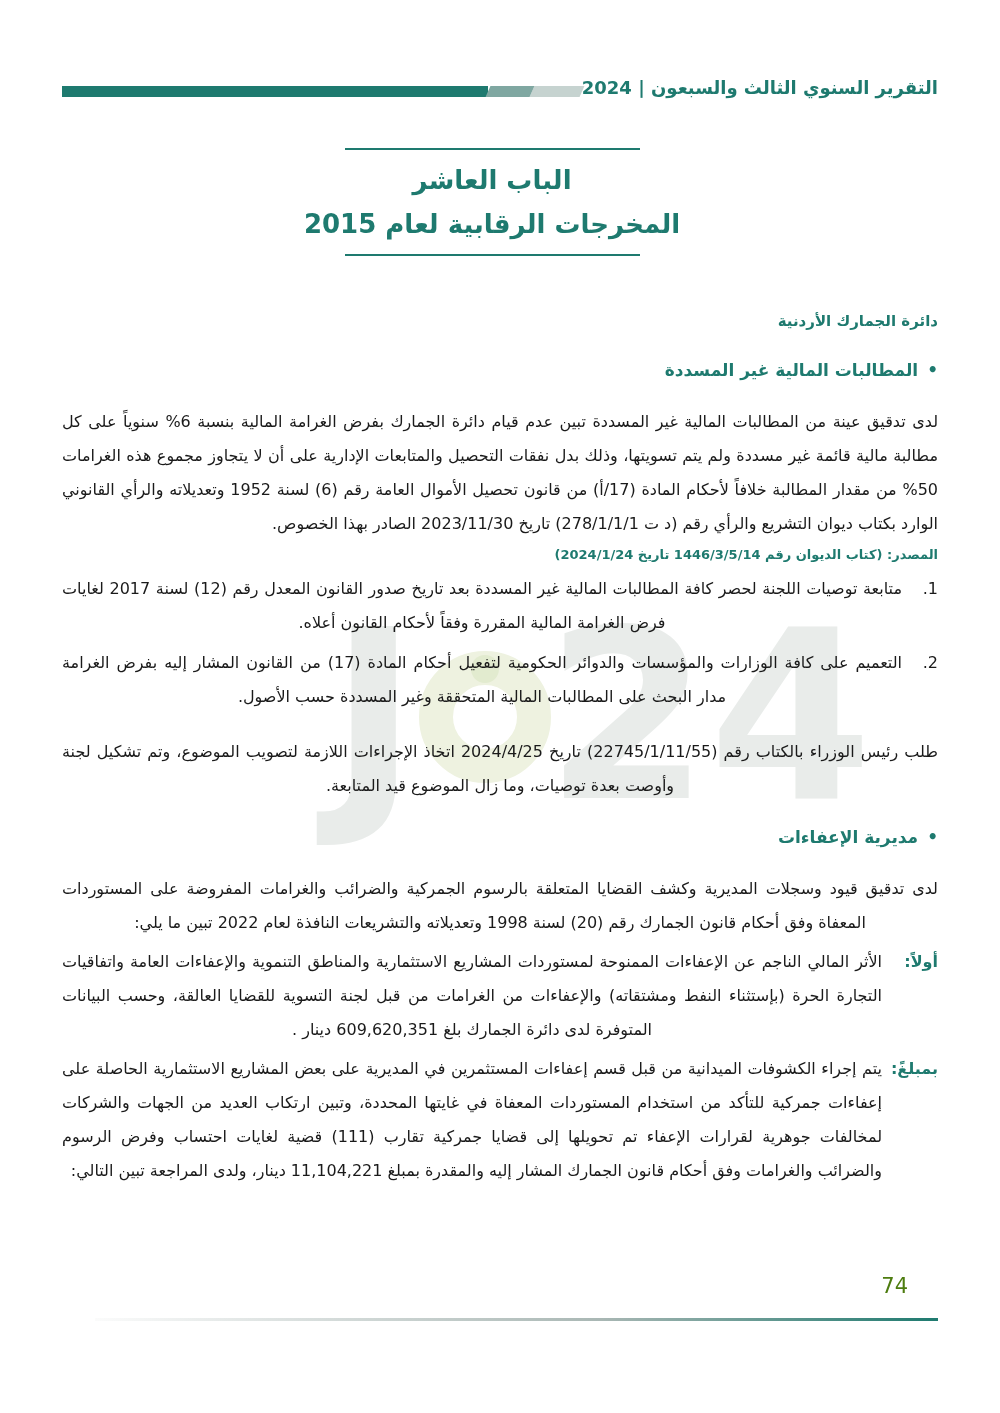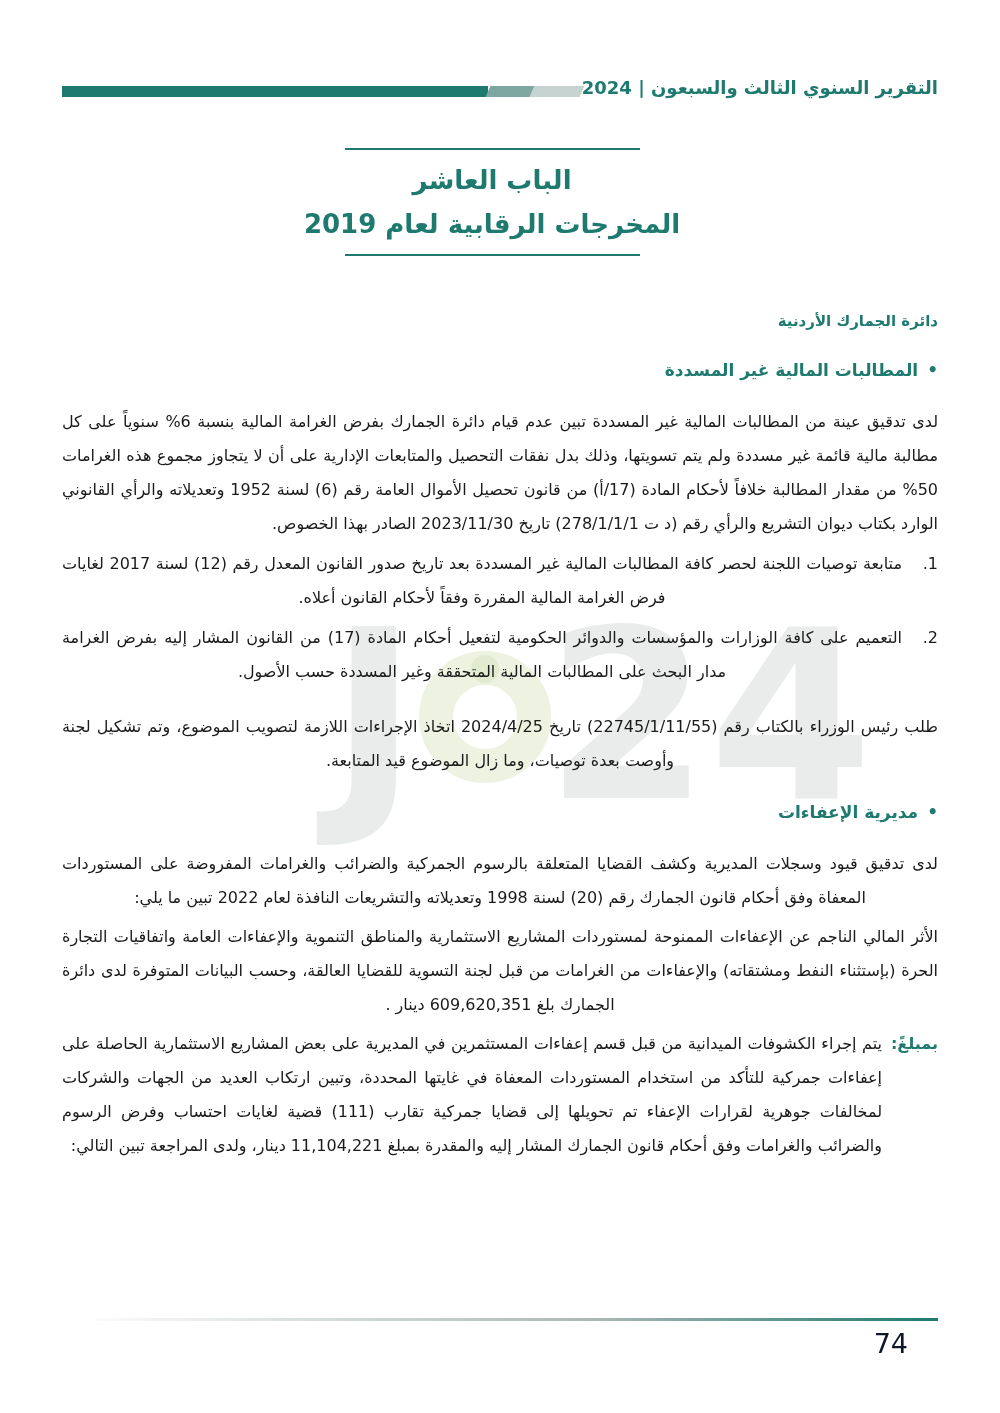--- a/index.html
+++ b/index.html
@@ -76,40 +76,40 @@
   .hang-item { display:flex; margin-top:5px; }
   .hang-label { width:56px; flex-shrink:0; color:#1e7a6f; font-weight:bold; }
   .hang-text { flex:1; text-align:justify; }
   .hang-text.jc { text-align-last:center; }
   
   .footer-rule {
     position:absolute; top:1318px; right:62px; left:95px; height:2.5px; z-index:1;
     background:linear-gradient(to left, #1e7a6f 0%, #a9b7b4 40%, rgba(170,180,178,0.05) 100%);
   }
   .page-number {
-    position:absolute; top:1330px; right:92px; z-index:1;
-    color:#0f172a; font-size:27px; line-height:28px;
+    position:absolute; top:1272px; right:92px; z-index:1;
+    color:#4d7c0f; font-size:21px; line-height:28px;
   }
 </style>
 </head>
 <body>
 
 <div class="page">
 
   <div class="header-row">
     <div class="header-title">التقرير السنوي الثالث والسبعون | 2024</div>
     <div class="bar-light"></div>
     <div class="bar-mid"></div>
     <div class="bar-long"></div>
   </div>
 
   <div class="chapter">
     <div class="chapter-rule top"></div>
     <div class="chapter-line">الباب العاشر</div>
-    <div class="chapter-line">المخرجات الرقابية لعام 2019</div>
+    <div class="chapter-line">المخرجات الرقابية لعام 2015</div>
     <div class="chapter-rule bottom"></div>
   </div>
 
   <div class="watermark">
     <div class="wm-glyph">J</div>
     <div class="wm-ring">
       <div class="wm-ring-dot"></div>
     </div>
     <div class="wm-num">24</div>
   </div>
@@ -118,20 +118,21 @@
 
     <div class="dept-heading">دائرة الجمارك الأردنية</div>
 
     <div class="bullet-title">
       <span class="bullet-dot">•</span>
       <span>المطالبات المالية غير المسددة</span>
     </div>
 
     <div class="para">لدى تدقيق عينة من المطالبات المالية غير المسددة تبين عدم قيام دائرة الجمارك بفرض الغرامة المالية بنسبة 6% سنوياً على كل مطالبة مالية قائمة غير مسددة ولم يتم تسويتها، وذلك بدل نفقات التحصيل والمتابعات الإدارية على أن لا يتجاوز مجموع هذه الغرامات 50% من مقدار المطالبة خلافاً لأحكام المادة (17/أ) من قانون تحصيل الأموال العامة رقم (6) لسنة 1952 وتعديلاته والرأي القانوني الوارد بكتاب ديوان التشريع والرأي رقم (د ت 278/1/1/1) تاريخ 2023/11/30 الصادر بهذا الخصوص.</div>
 
+    <div class="source-line">المصدر: (كتاب الديوان رقم 1446/3/5/14 تاريخ 2024/1/24)</div>
 
 
     <div class="rec-item">
       <div class="rec-num">1.</div>
       <div class="rec-text">متابعة توصيات اللجنة لحصر كافة المطالبات المالية غير المسددة بعد تاريخ صدور القانون المعدل رقم (12) لسنة 2017 لغايات فرض الغرامة المالية المقررة وفقاً لأحكام القانون أعلاه.</div>
     </div>
     <div class="rec-item">
       <div class="rec-num">2.</div>
       <div class="rec-text">التعميم على كافة الوزارات والمؤسسات والدوائر الحكومية لتفعيل أحكام المادة (17) من القانون المشار إليه بفرض الغرامة مدار البحث على المطالبات المالية المتحققة وغير المسددة حسب الأصول.</div>
     </div>
@@ -140,20 +141,21 @@
     <div class="para jc">طلب رئيس الوزراء بالكتاب رقم (22745/1/11/55) تاريخ 2024/4/25 اتخاذ الإجراءات اللازمة لتصويب الموضوع، وتم تشكيل لجنة وأوصت بعدة توصيات، وما زال الموضوع قيد المتابعة.</div>
 
     <div class="bullet-title">
       <span class="bullet-dot">•</span>
       <span>مديرية الإعفاءات</span>
     </div>
 
     <div class="para jc">لدى تدقيق قيود وسجلات المديرية وكشف القضايا المتعلقة بالرسوم الجمركية والضرائب والغرامات المفروضة على المستوردات المعفاة وفق أحكام قانون الجمارك رقم (20) لسنة 1998 وتعديلاته والتشريعات النافذة لعام 2022 تبين ما يلي:</div>
 
     <div class="hang-item">
+      <div class="hang-label">أولاً:</div>
       <div class="hang-text jc">الأثر المالي الناجم عن الإعفاءات الممنوحة لمستوردات المشاريع الاستثمارية والمناطق التنموية والإعفاءات العامة واتفاقيات التجارة الحرة (بإستثناء النفط ومشتقاته) والإعفاءات من الغرامات من قبل لجنة التسوية للقضايا العالقة، وحسب البيانات المتوفرة لدى دائرة الجمارك بلغ 609,620,351 دينار .</div>
     </div>
     <div class="hang-item">
       <div class="hang-label">بمبلغً:</div>
       <div class="hang-text">يتم إجراء الكشوفات الميدانية من قبل قسم إعفاءات المستثمرين في المديرية على بعض المشاريع الاستثمارية الحاصلة على إعفاءات جمركية للتأكد من استخدام المستوردات المعفاة في غايتها المحددة، وتبين ارتكاب العديد من الجهات والشركات لمخالفات جوهرية لقرارات الإعفاء تم تحويلها إلى قضايا جمركية تقارب (111) قضية لغايات احتساب وفرض الرسوم والضرائب والغرامات وفق أحكام قانون الجمارك المشار إليه والمقدرة بمبلغ 11,104,221 دينار، ولدى المراجعة تبين التالي:</div>
     </div>
 
   </div>
 
   <div class="footer-rule"></div>

